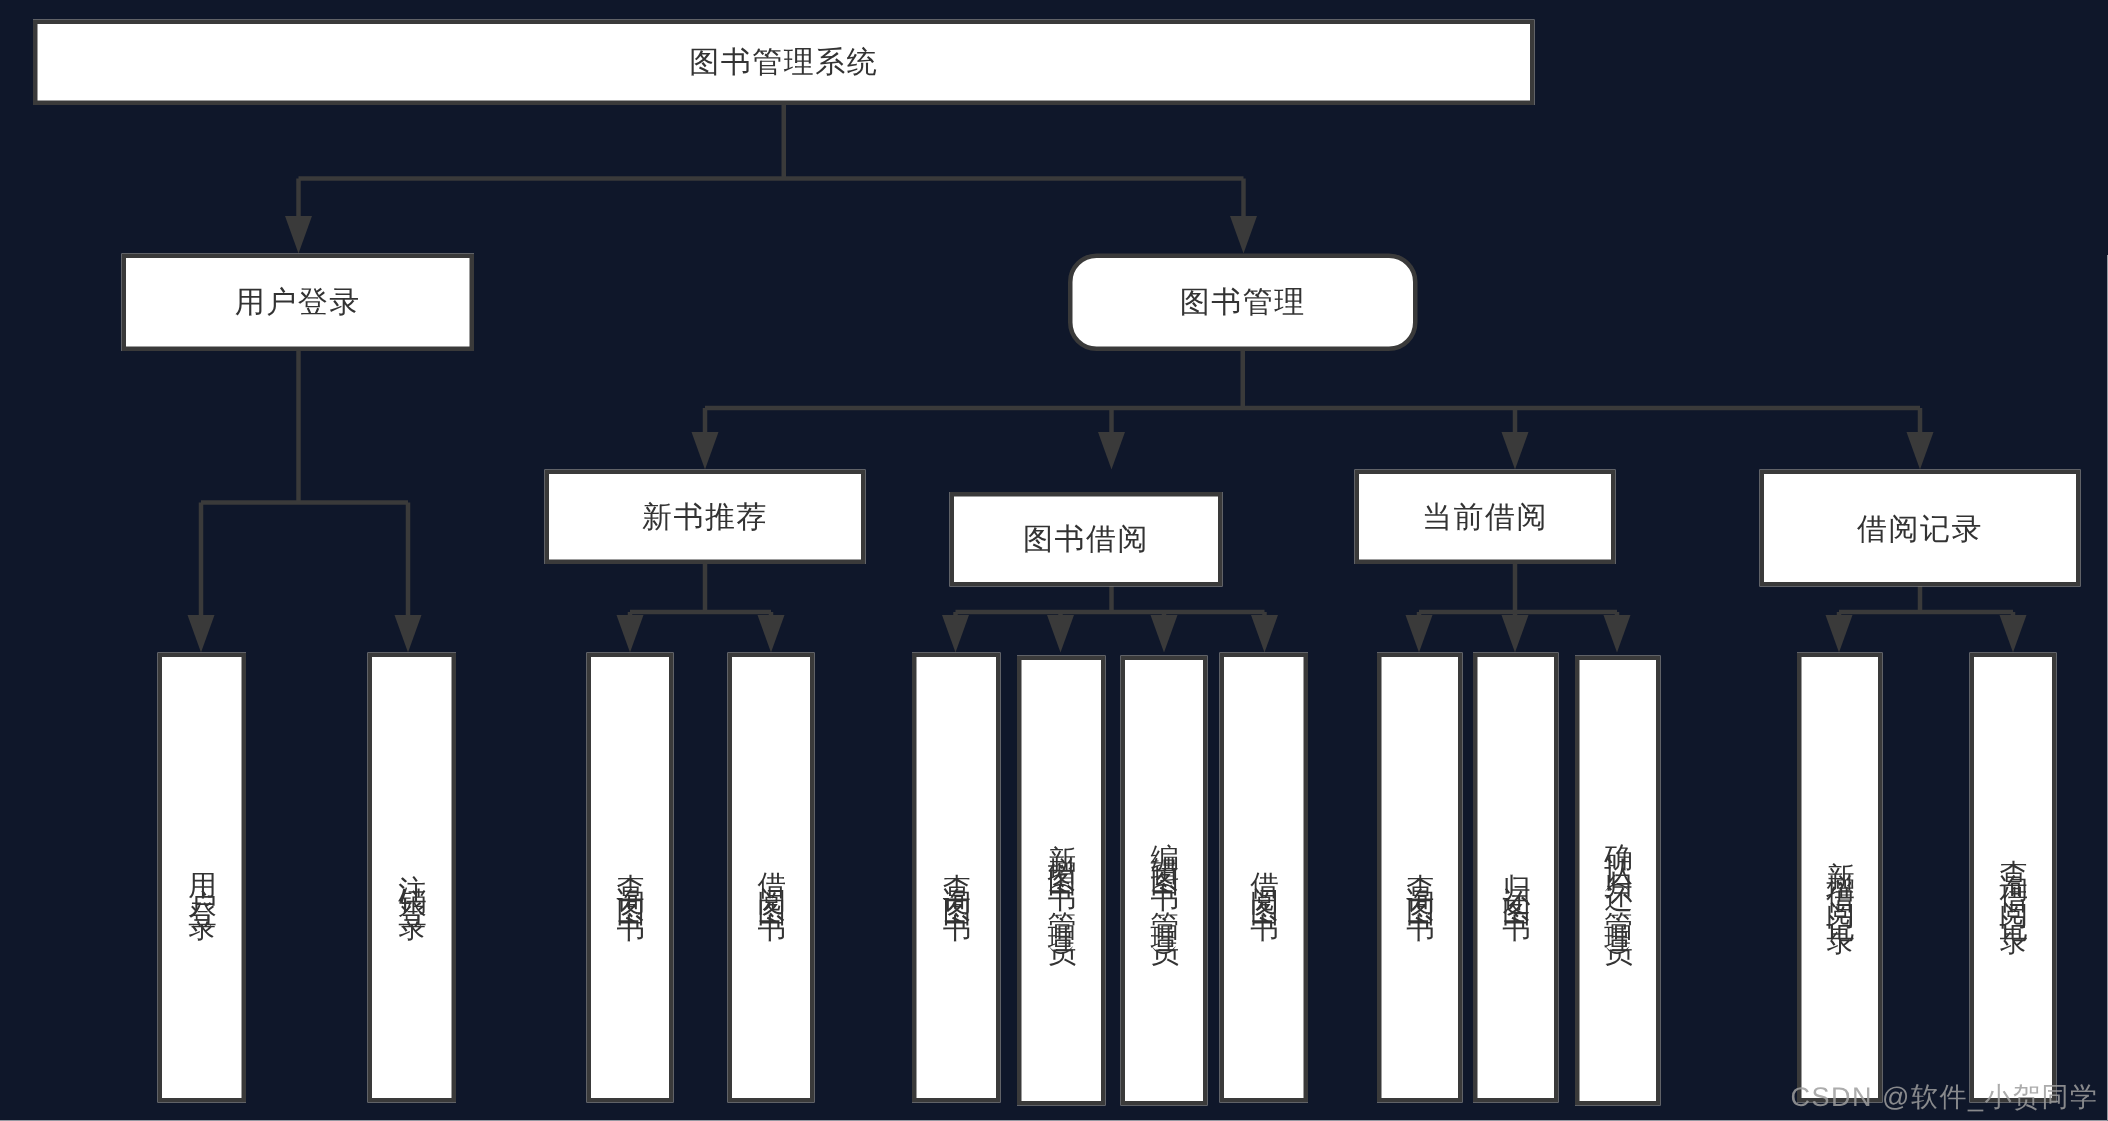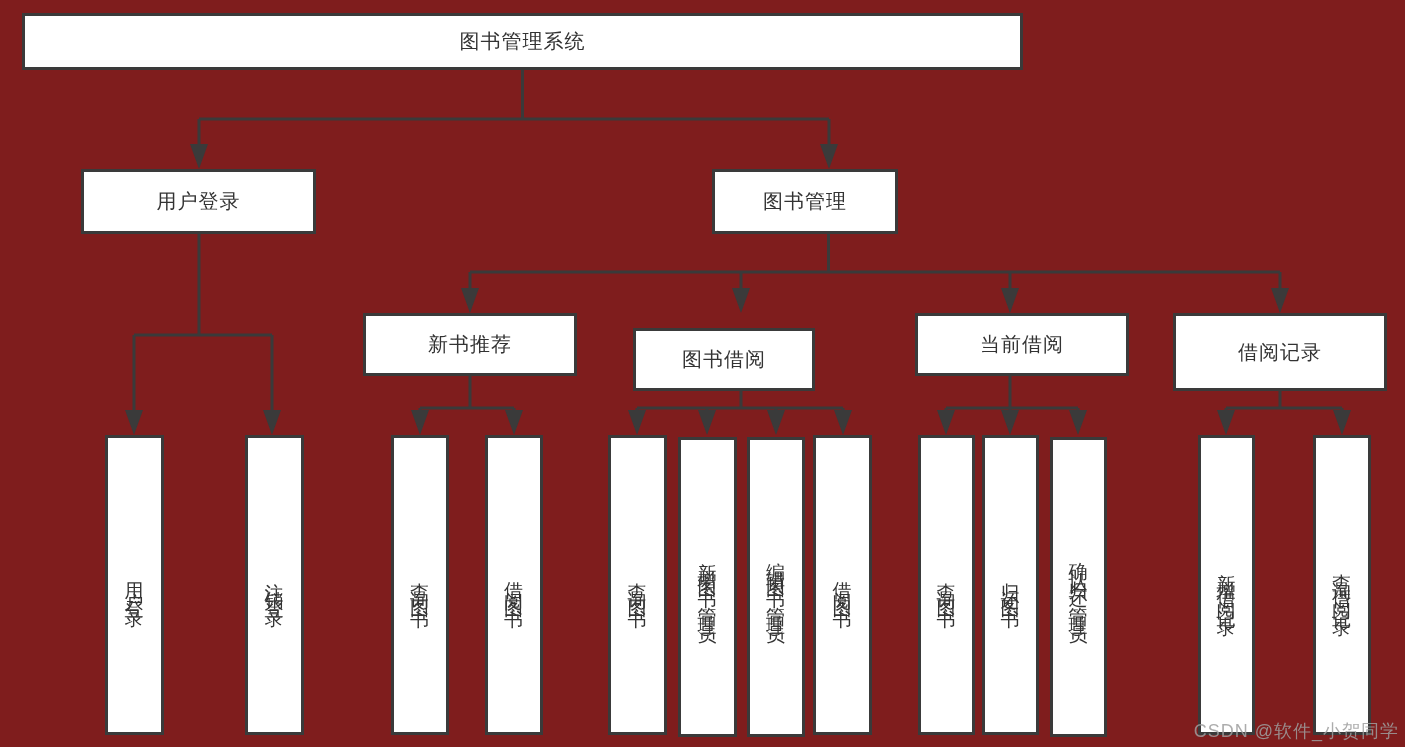--- a/index.html
+++ b/index.html
@@ -5,21 +5,21 @@
   html, body {
     margin: 0;
     padding: 0;
     background: #ffffff;
     font-family: "Liberation Sans", sans-serif;
   }
   .canvas {
     position: relative;
     width: 1405px;
     height: 747px;
-    background: #7f1d1d;
+    background: #0f172a;
     overflow: hidden;
   }
   .connectors {
     position: absolute;
     left: 0;
     top: 0;
     z-index: 1;
   }
   .hbox, .vbox {
     position: absolute;
@@ -99,25 +99,25 @@
       <polygon points="1001,410 1019,410 1010,435"></polygon>
       <polygon points="1069,410 1087,410 1078,435"></polygon>
       <polygon points="1217,410 1235,410 1226,435"></polygon>
       <polygon points="1333,410 1351,410 1342,435"></polygon>
     </g>
   </svg>
 
   <div class="hbox" style="left:22px; top:13px; width:1001px; height:57px;">图书管理系统</div>
 
   <div class="hbox" style="left:81px; top:169px; width:235px; height:65px;">用户登录</div>
-  <div class="hbox" style="left:712px; top:169px; width:186px; height:65px;">图书管理</div>
+  <div class="hbox" style="left:712px; top:169px; width:233px; height:65px;border-radius:19px;">图书管理</div>
 
   <div class="hbox" style="left:363px; top:313px; width:214px; height:63px;text-align:center;">新书推荐</div>
   <div class="hbox" style="left:633px; top:328px; width:182px; height:63px;">图书借阅</div>
-  <div class="hbox" style="left:903px; top:313px; width:214px; height:63px;margin-left:12px;">当前借阅</div>
+  <div class="hbox" style="left:903px; top:313px; width:174px; height:63px;">当前借阅</div>
   <div class="hbox" style="left:1173px; top:313px; width:214px; height:78px;">借阅记录</div>
 
   <div class="vbox" style="left:105px; top:435px; width:59px; height:300px;">用户登录</div>
   <div class="vbox" style="left:245px; top:435px; width:59px; height:300px;">注销登录</div>
 
   <div class="vbox" style="left:391px; top:435px; width:58px; height:300px;">查询图书</div>
   <div class="vbox" style="left:485px; top:435px; width:58px; height:300px;">借阅图书</div>
 
   <div class="vbox" style="left:608px; top:435px; width:59px; height:300px;">查询图书</div>
   <div class="vbox" style="left:678px; top:437px; width:59px; height:300px;">新增图书（管理员）</div>

